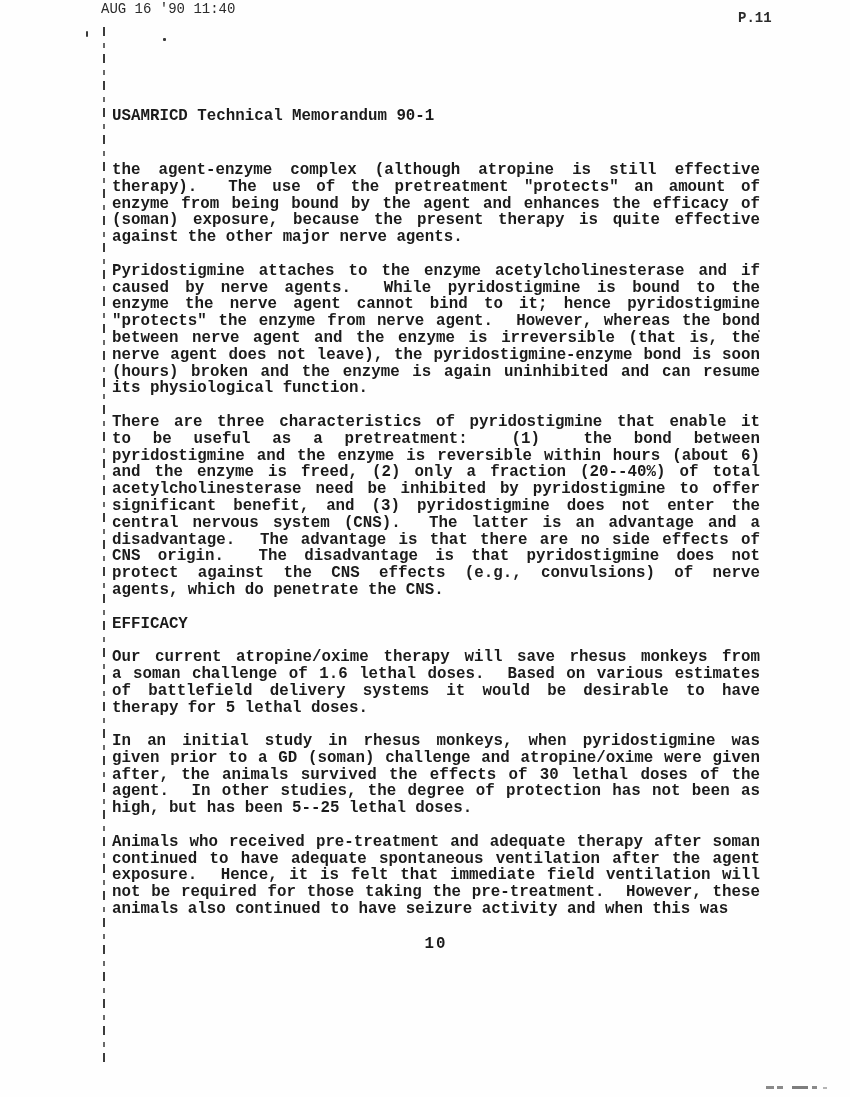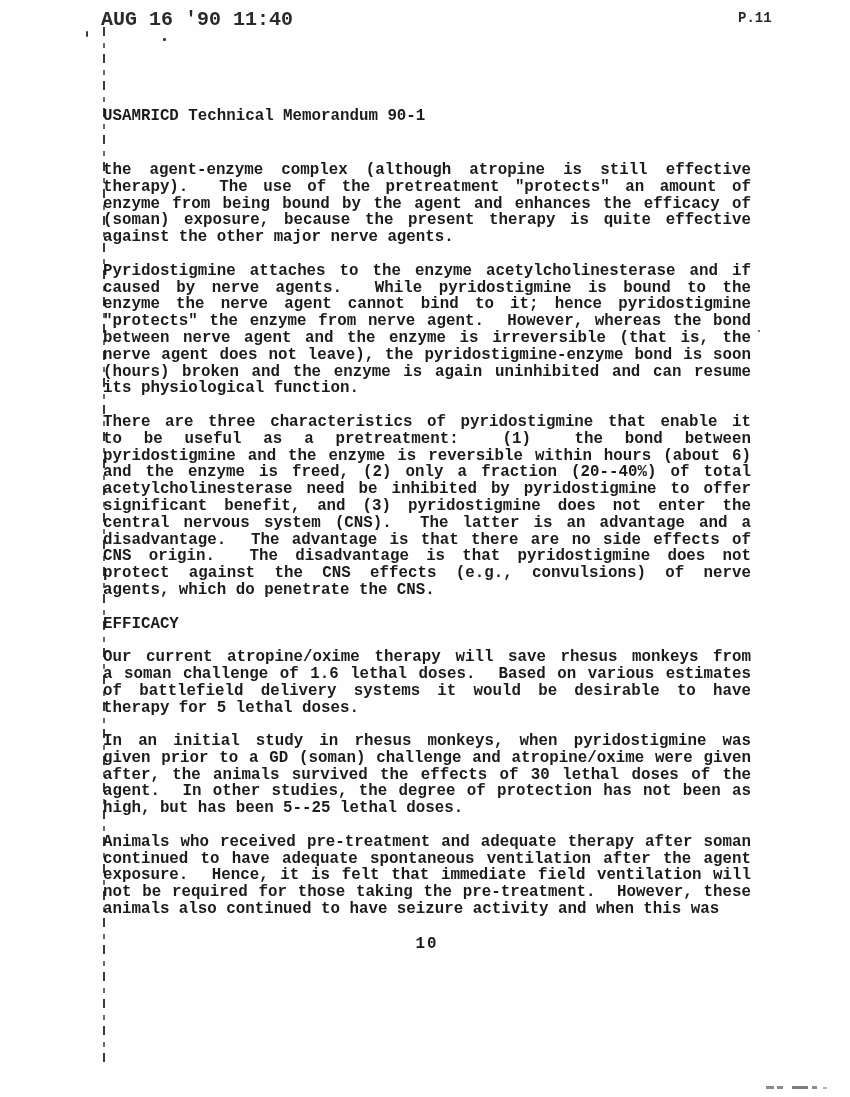--- a/index.html
+++ b/index.html
@@ -12,23 +12,23 @@
     width: 850px;
     height: 1097px;
     background: #fefefe;
     overflow: hidden;
     color: #1b1b1b;
     font-family: "Liberation Mono", "DejaVu Sans Mono", monospace;
   }
   .fax-stamp {
     position: absolute;
     left: 101px;
-    top: 8px;
-    font-size: 20px;
-    font-weight: bold;
+    top: 1px;
+    font-size: 14px;
+    font-weight: normal;
     color: #2b2b2b;
     letter-spacing: 0;
     white-space: nowrap;
   }
   .fax-page {
     position: absolute;
     left: 710px;
     top: 10px;
     font-size: 14px;
     font-weight: bold;
@@ -46,21 +46,21 @@
       to bottom,
       rgba(25,25,25,0.85) 0px, rgba(25,25,25,0.85) 9px,
       rgba(25,25,25,0.0) 9px, rgba(25,25,25,0.0) 16px,
       rgba(25,25,25,0.65) 16px, rgba(25,25,25,0.65) 21px,
       rgba(25,25,25,0.0) 21px, rgba(25,25,25,0.0) 27px
     );
     pointer-events: none;
   }
   .content {
     position: absolute;
-    left: 103px;
+    left: 112px;
     top: 108px;
     width: 648px;
   }
   .doc-title {
     font-size: 15.8px;
     font-weight: bold;
     line-height: 17px;
     margin-bottom: 37px;
     white-space: nowrap;
   }

